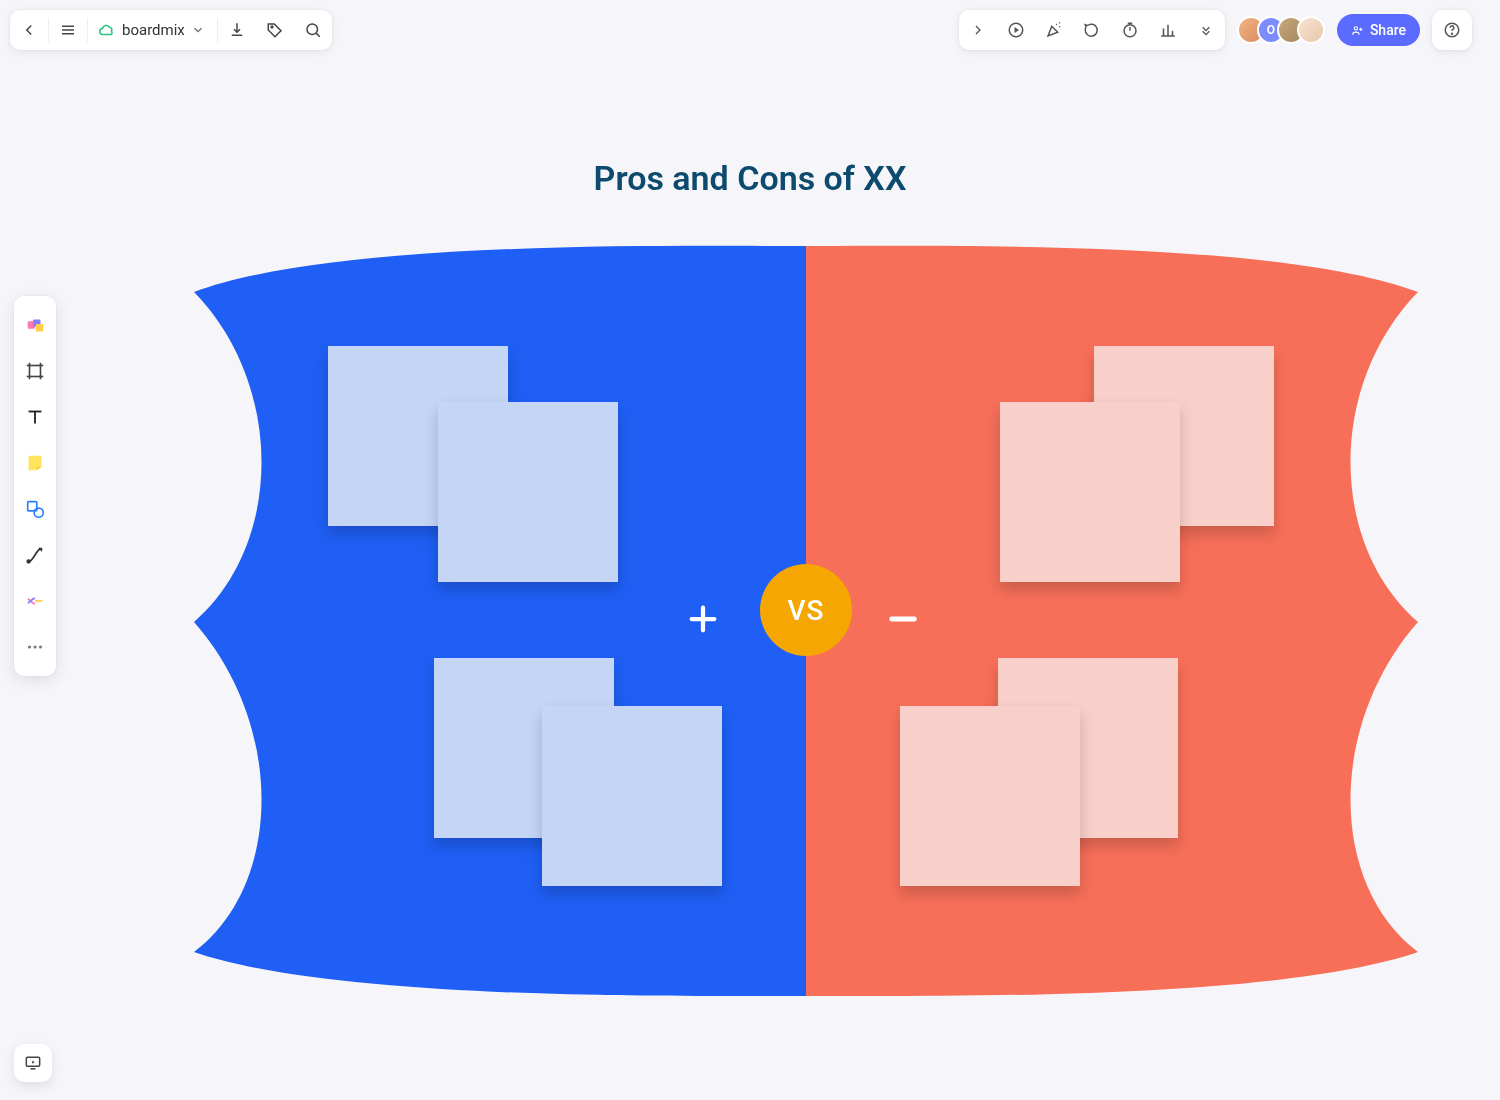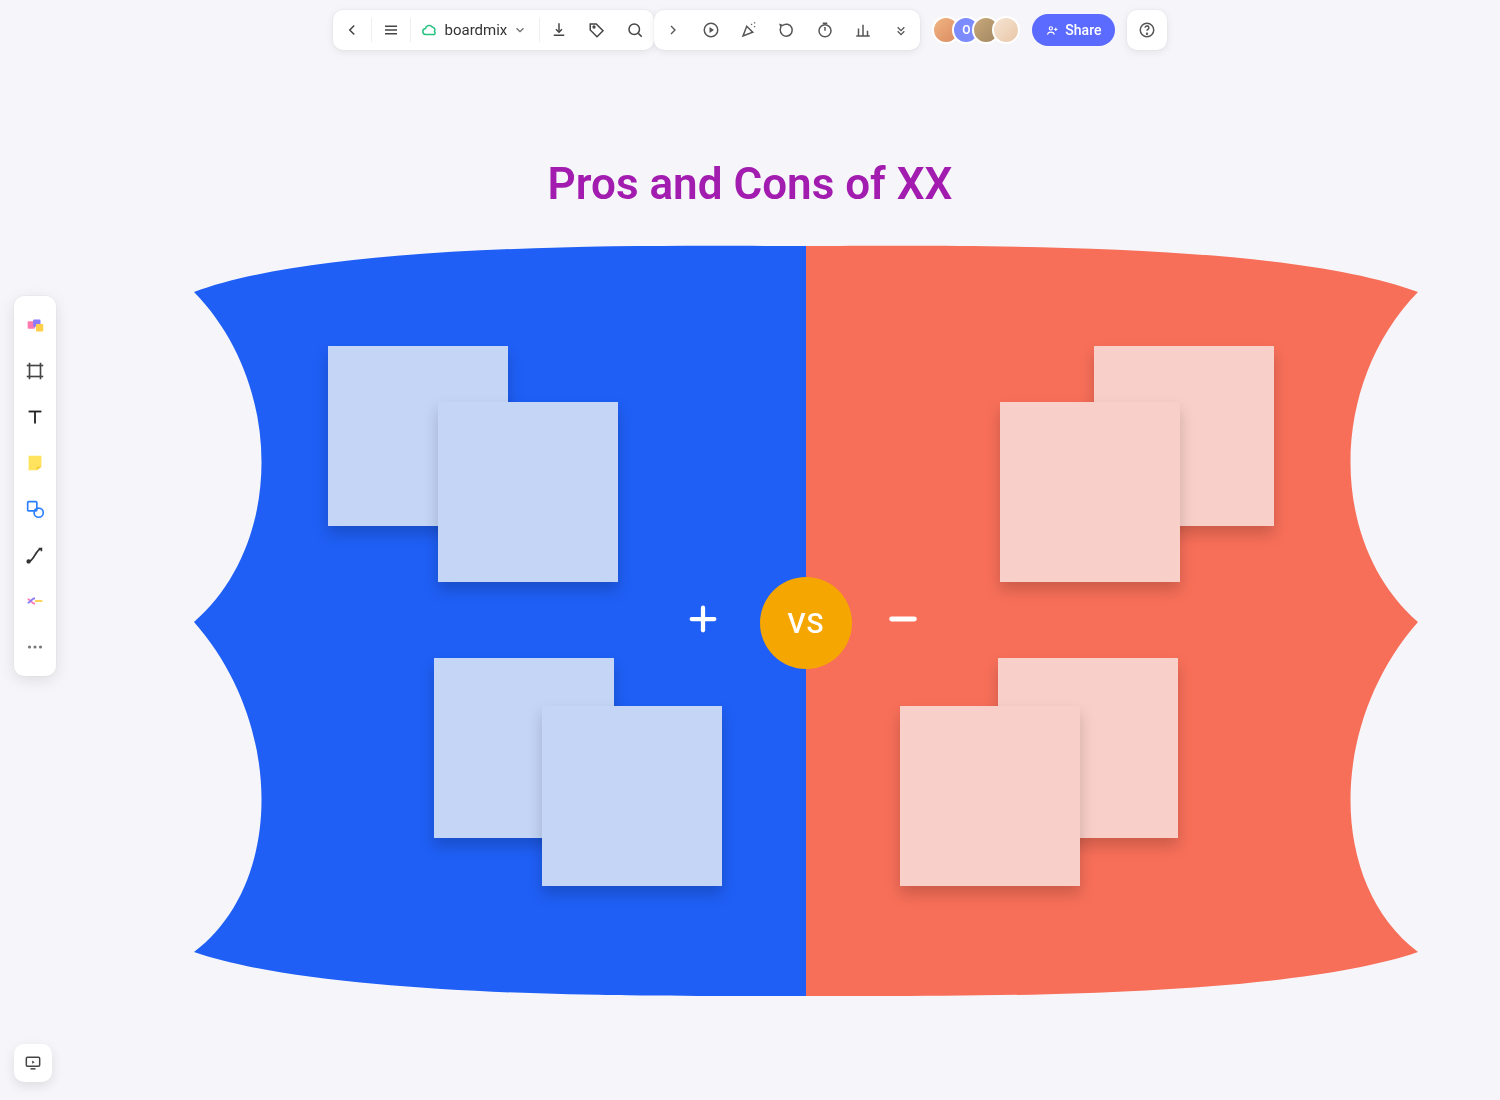--- a/index.html
+++ b/index.html
@@ -8,24 +8,24 @@
     height: 1100px;
     overflow: hidden;
     font-family: -apple-system, BlinkMacSystemFont, "Segoe UI", Roboto, sans-serif;
     background: #f6f6fa;
     color: #1a1a1a;
   }
 
   
   .topbar {
     position: absolute;
-    top: 10px; left: 10px; right: 10px;
+    top: 10px; left: 10px; right: 28px;
     height: 40px;
     display: flex;
-    justify-content: center;
+    justify-content: space-between;
     z-index: 50;
   }
   .pill {
     background: #fff;
     border-radius: 10px;
     box-shadow: 0 2px 8px rgba(0,0,0,0.08), 0 0 0 1px rgba(0,0,0,0.02);
     display: flex;
     align-items: center;
     height: 40px;
   }
@@ -135,23 +135,23 @@
   
   .canvas {
     position:absolute;
     inset:0;
   }
   .title {
     position:absolute;
     top: 158px;
     left: 0; right: 0;
     text-align:center;
-    font-size: 44px;
+    font-size: 34px;
     font-weight: 600;
-    color:#a21caf;
+    color:#0c4a6e;
   }
   .board {
     position:absolute;
     left: 194px;
     top: 244px;
     width: 1224px;
     height: 754px;
   }
   .board svg { position:absolute; inset:0; }
 
@@ -387,21 +387,21 @@
 <div class="canvas">
   <div class="title">Pros and Cons of XX</div>
 
   <div class="board">
 
     <svg viewBox="0 0 1224 754" width="1224" height="754">
       <path d="M0 48 C 140 -4, 470 2, 612 2 L612 752 C 472 752, 140 756, 0 708 C 90 640, 90 480, 0 378 C 90 300, 90 140, 0 48 Z" fill="#1f5ff5"></path>
       <path d="M1224 48 C 1084 -4, 754 2, 612 2 L612 752 C 752 752, 1084 756, 1224 708 C 1134 640, 1134 480, 1224 378 C 1134 300, 1134 140, 1224 48 Z" fill="#f76f59"></path>
     </svg>
 
-    <div class="vs-badge" style="left:566px;top:333px">
+    <div class="vs-badge" style="left:566px;top:320px">
       <span>VS</span>
     </div>
     <div class="plusminus" style="left:492px;top:358px">
       <svg viewBox="0 0 24 24" width="34" height="34" stroke="#fff" stroke-width="3" stroke-linecap="round">
           <line x1="12" y1="4" x2="12" y2="20"></line>
           <line x1="4" y1="12" x2="20" y2="12"></line>
         </svg>
     </div>
     <div class="plusminus" style="left:692px;top:358px">
       <svg viewBox="0 0 24 24" width="34" height="34" stroke="#fff" stroke-width="3.5" stroke-linecap="round">

